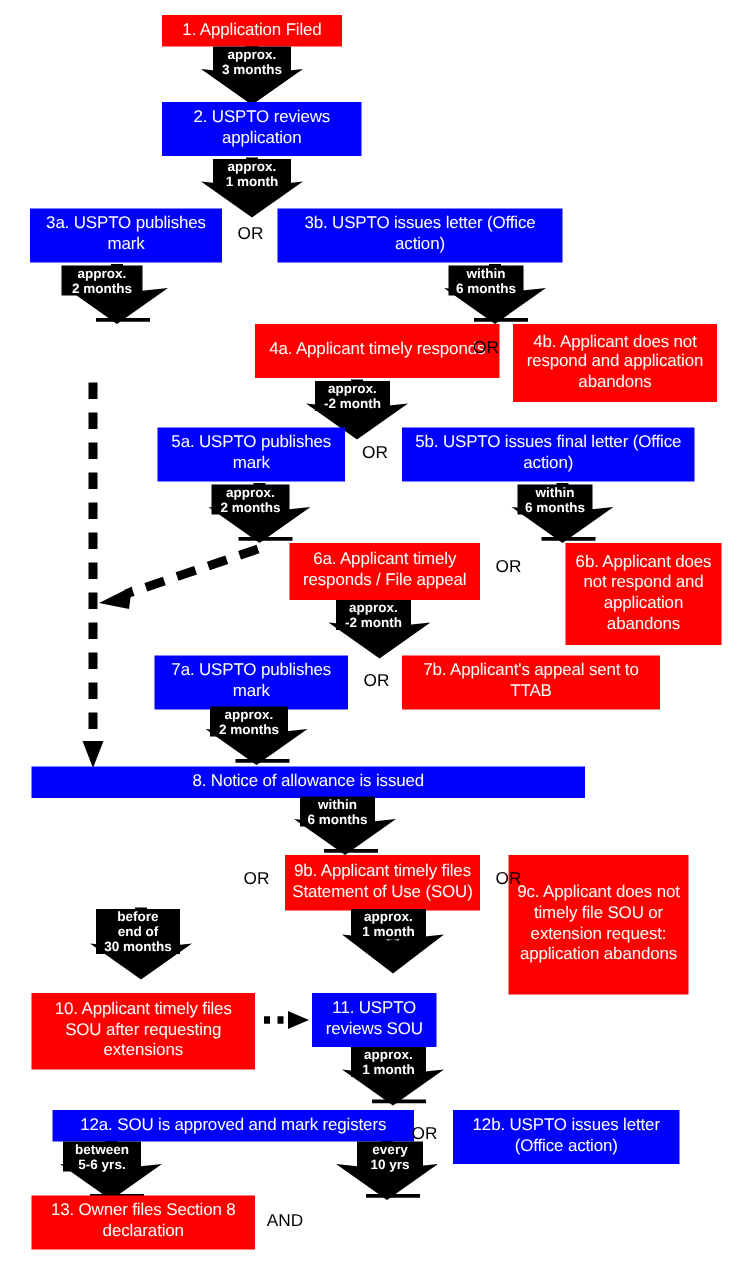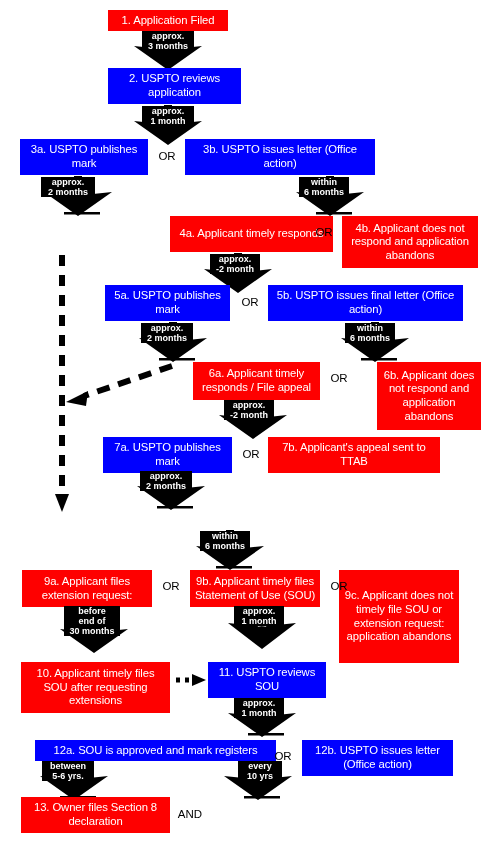--- a/index.html
+++ b/index.html
@@ -166,30 +166,30 @@
   <div class="node blue" style="left:268px;top:285px;width:195px;height:36px;">5b. USPTO issues final letter (Office action)</div>
 
   <div class="node red" style="left:193px;top:362px;width:127px;height:38px;">6a. Applicant timely responds / File appeal</div>
 
   <div class="node red" style="left:357px;top:362px;width:104px;height:68px;margin-left:20px;">6b. Applicant does not respond and application abandons</div>
 
   <div class="node blue" style="left:103px;top:437px;width:129px;height:36px;">7a. USPTO publishes mark</div>
 
   <div class="node red" style="left:268px;top:437px;width:172px;height:36px;">7b. Applicant's appeal sent to TTAB</div>
 
-
-  <div class="node red" style="left:22px;top:570px;width:130px;height:37px;">9a. Applicant files extension request:</div>
+  <div class="node blue" style="left:21px;top:511px;width:369px;height:21px;">8. Notice of allowance is issued</div>
+
 
   <div class="node red" style="left:190px;top:570px;width:130px;height:37px;">9b. Applicant timely files Statement of Use (SOU)</div>
 
   <div class="node red" style="left:339px;top:570px;width:120px;height:93px;">9c. Applicant does not timely file SOU or extension request: application abandons</div>
 
   <div class="node red" style="left:21px;top:662px;width:149px;height:51px;">10. Applicant timely files SOU after requesting extensions</div>
 
-  <div class="node blue" style="left:208px;top:662px;width:118px;height:36px;">11. USPTO reviews SOU</div>
+  <div class="node blue" style="left:208px;top:662px;width:83px;height:36px;">11. USPTO reviews SOU</div>
 
   <div class="node blue" style="left:35px;top:740px;width:241px;height:21px;">12a. SOU is approved and mark registers</div>
 
   <div class="node blue" style="left:302px;top:740px;width:151px;height:36px;">12b. USPTO issues letter (Office action)</div>
 
   <div class="node red" style="left:21px;top:797px;width:149px;height:36px;">13. Owner files Section 8 declaration</div>
 
 
   <div class="conn" style="left:152px;top:148px;width:30px;height:16px;">OR</div>
   <div class="conn" style="left:308px;top:224px;width:32px;height:16px;">OR</div>

